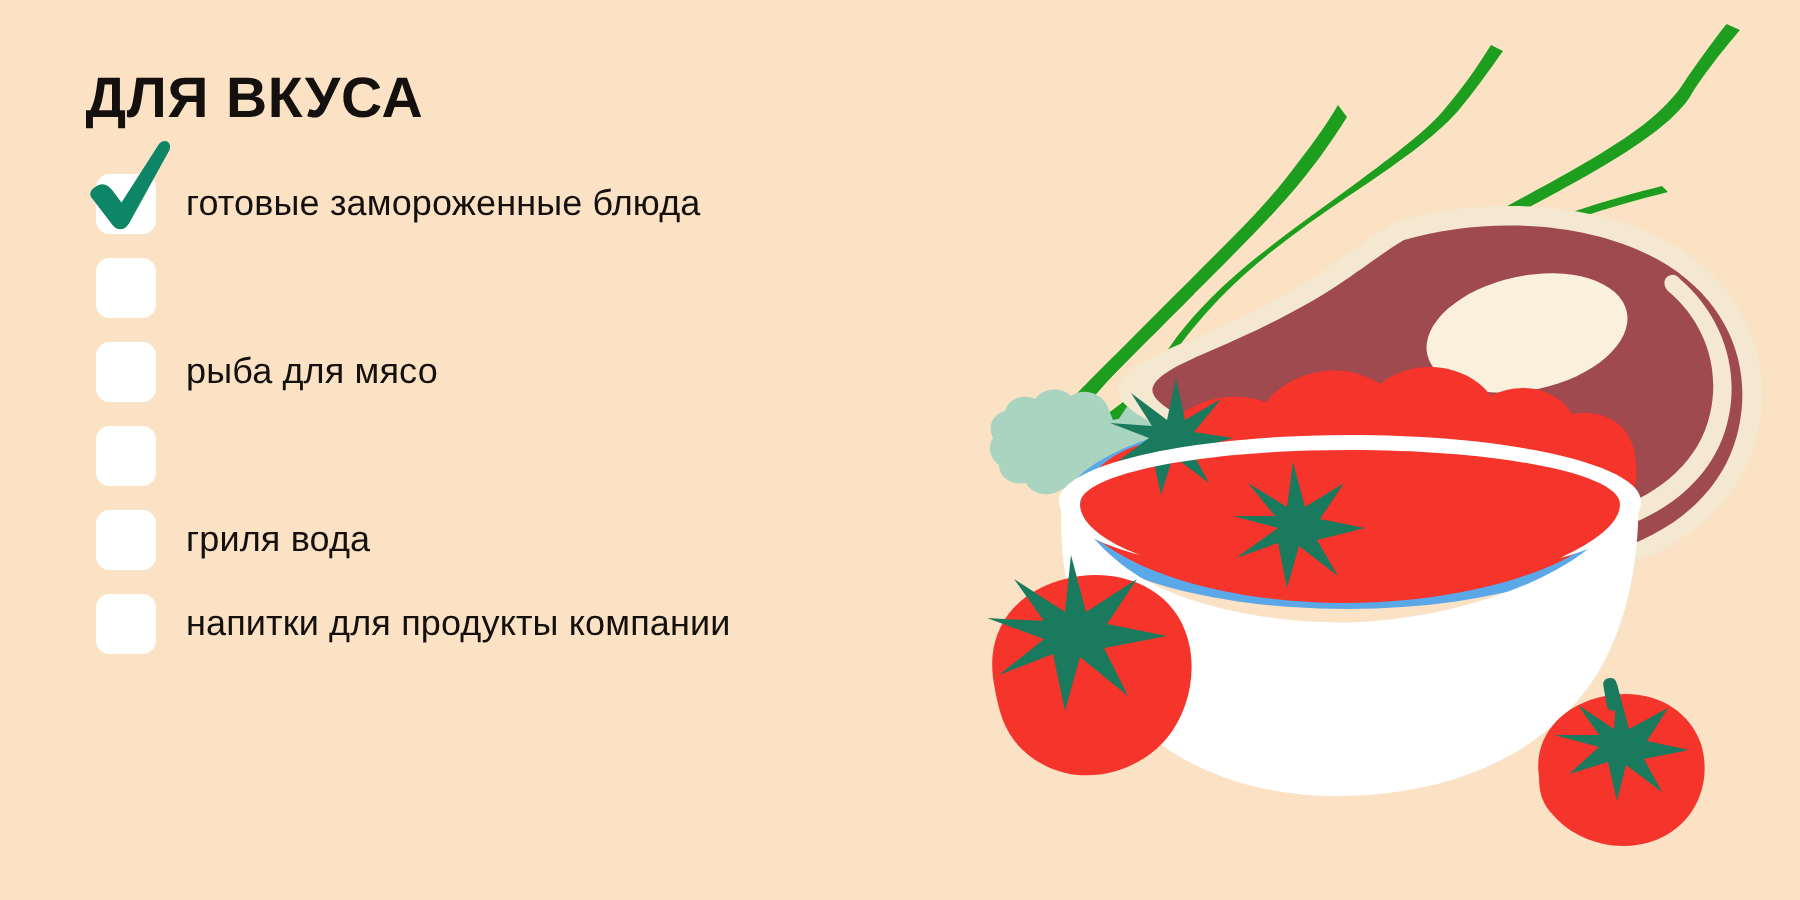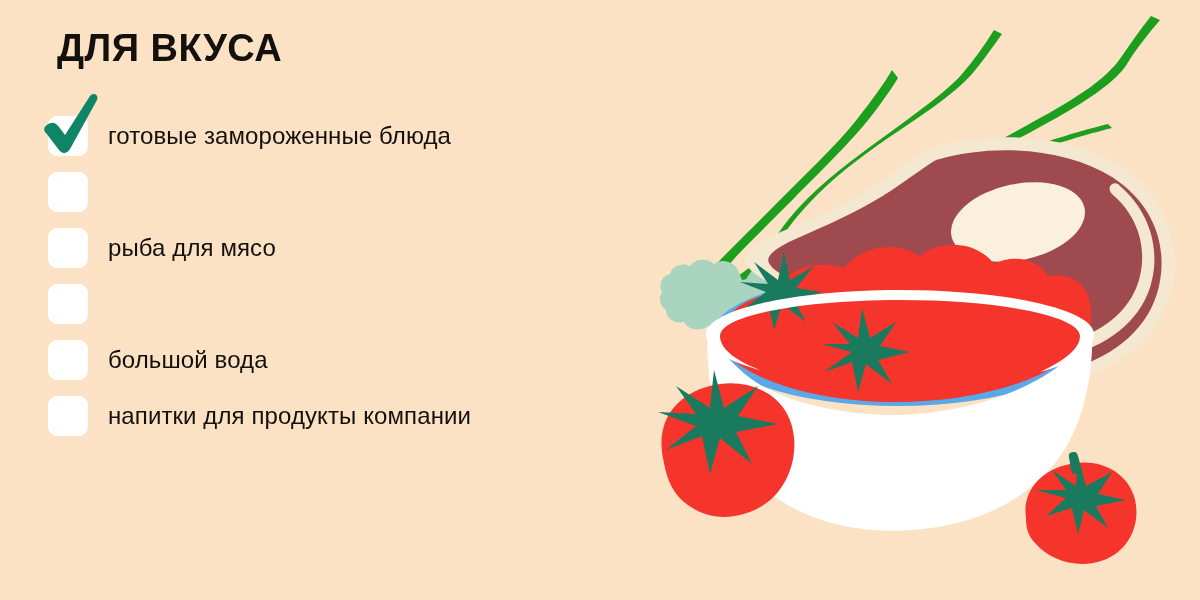--- a/index.html
+++ b/index.html
@@ -19,34 +19,34 @@
     width: 1200px;
     height: 600px;
     background: #FBE2C4;
     overflow: hidden;
   }
 
   
   #page-title {
     position: absolute;
     left: 57px;
-    top: 24px;
+    top: 42px;
     font-size: 38px;
     font-weight: bold;
     letter-spacing: 0.5px;
     color: #14100D;
     text-transform: uppercase;
     line-height: 48px;
     white-space: nowrap;
   }
 
   
   #checklist {
     position: absolute;
-    left: 48px;
+    left: 64px;
     top: 108px;
     width: 520px;
   }
 
   .check-row {
     position: relative;
     height: 56px;
     display: flex;
     align-items: center;
   }
@@ -122,21 +122,21 @@
       <div class="checkbox"></div>
       <div class="row-label">рыба для мясо</div>
     </div>
 
     <div class="check-row">
       <div class="checkbox"></div>
     </div>
 
     <div class="check-row">
       <div class="checkbox"></div>
-      <div class="row-label">большой вода</div>
+      <div class="row-label">гриля вода</div>
     </div>
 
     <div class="check-row">
       <div class="checkbox"></div>
       <div class="row-label">напитки для продукты компании</div>
     </div>
 
   </div>
 
   <div id="illustration">

